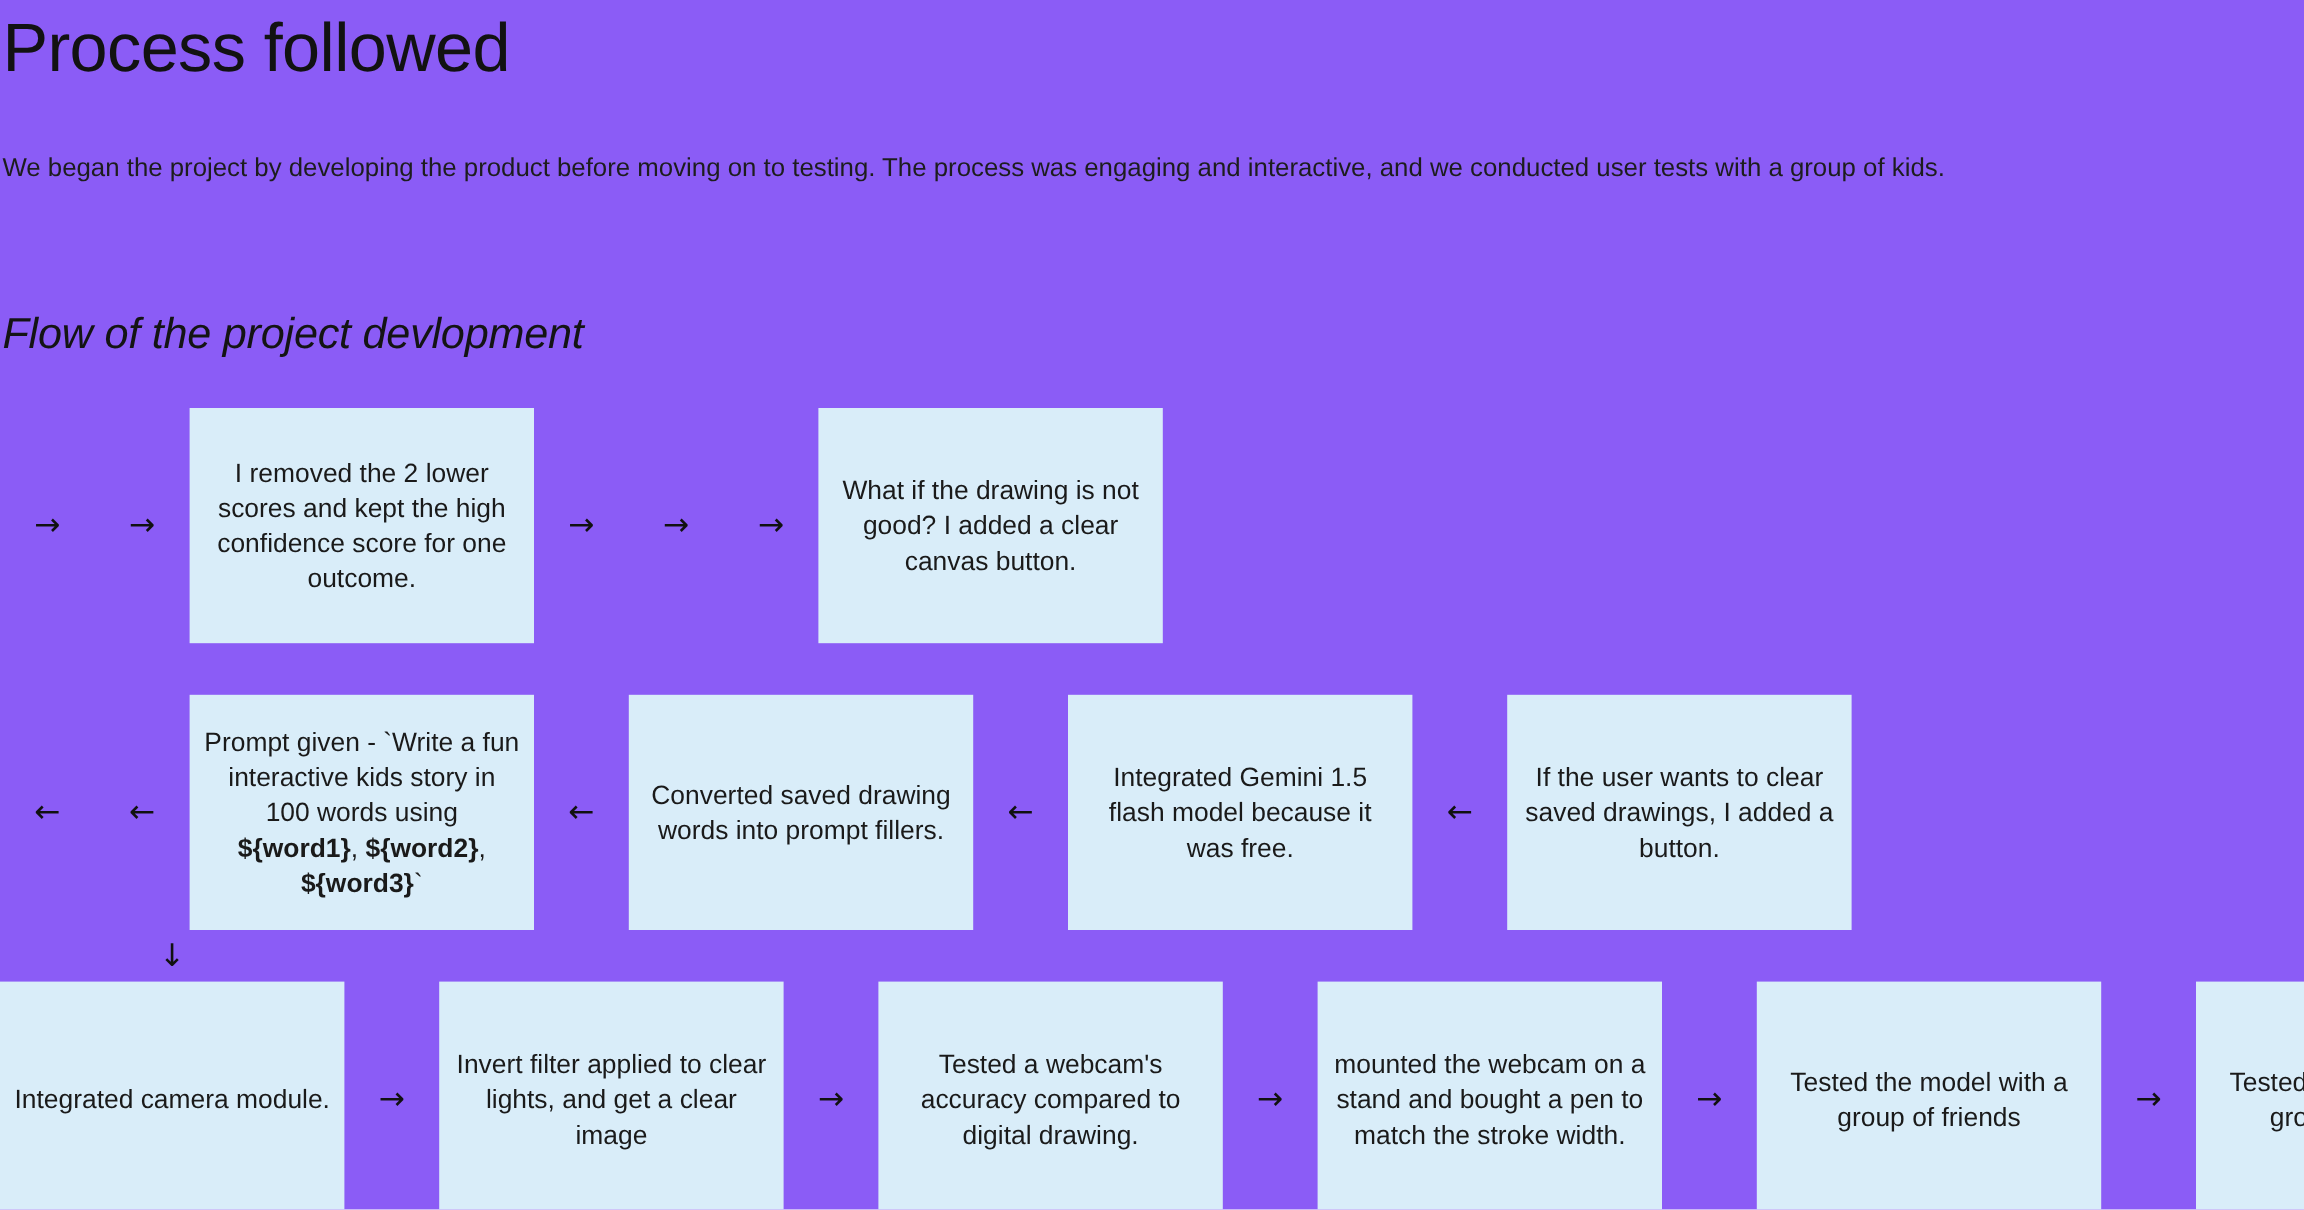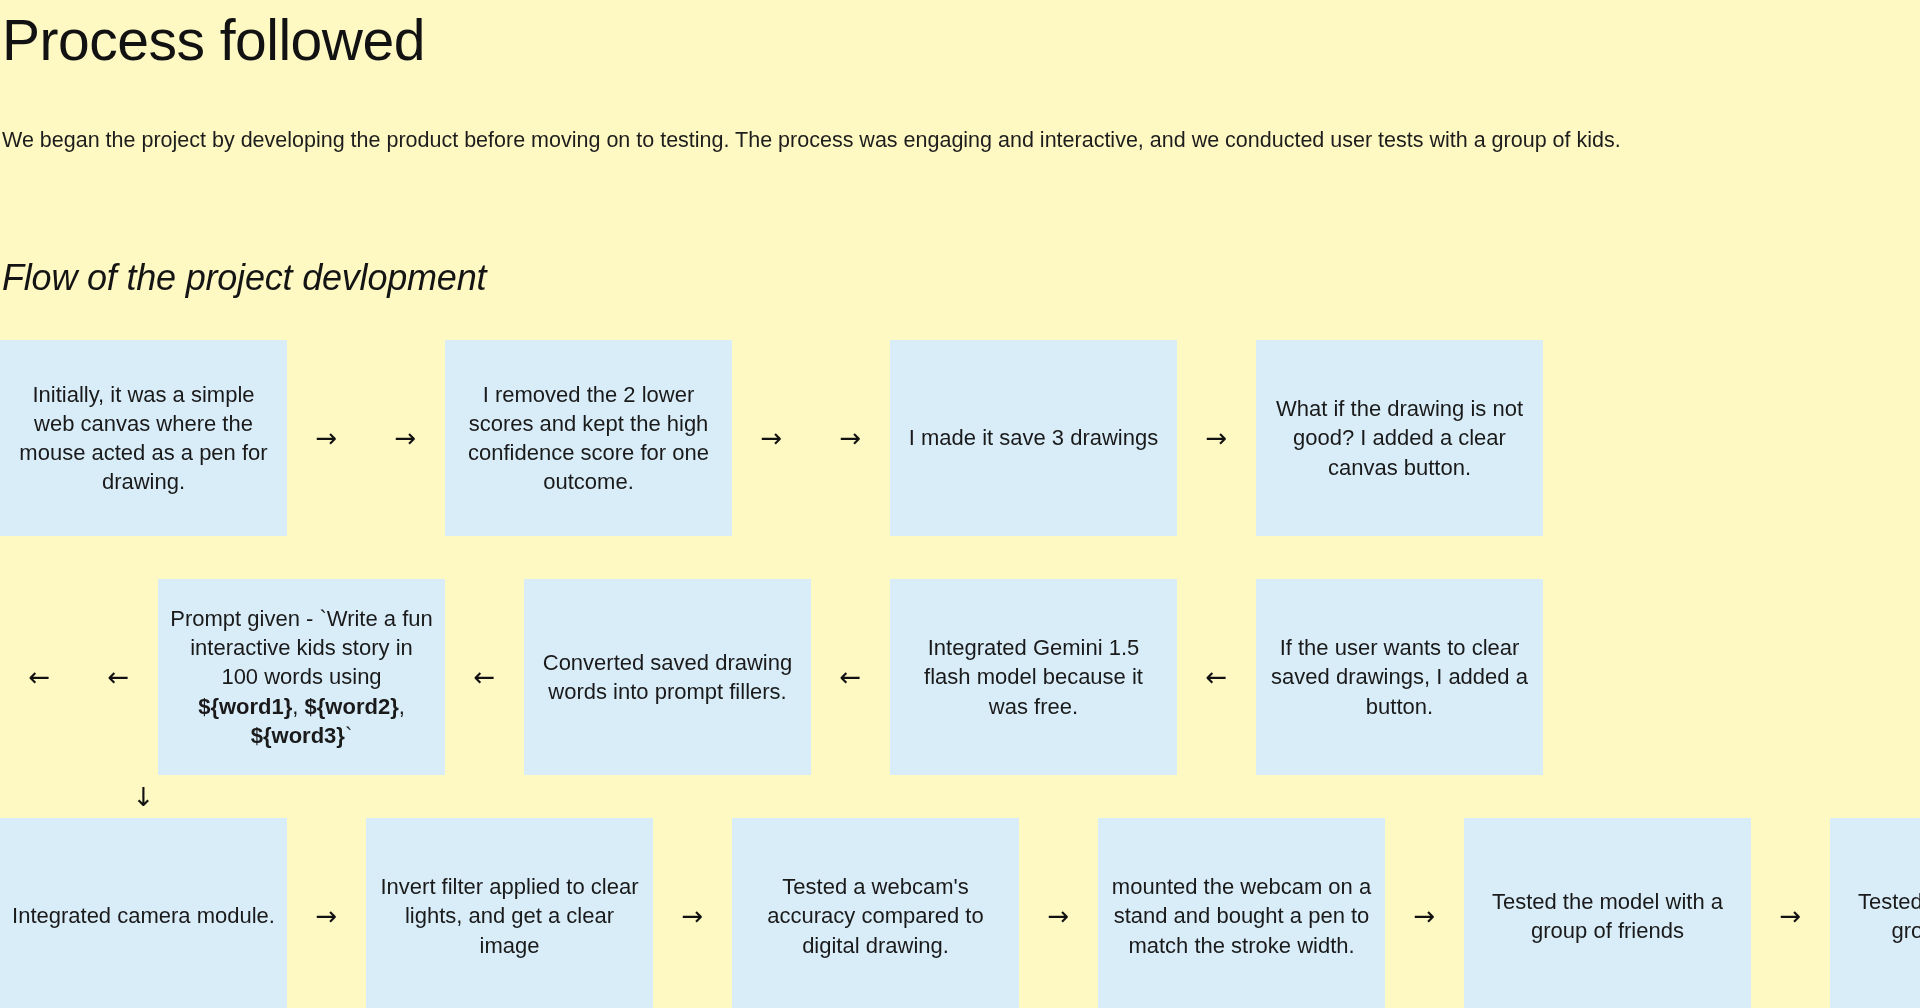--- a/index.html
+++ b/index.html
@@ -11,21 +11,21 @@
     height: 1008px;
     overflow: hidden;
     background: #faf9f8;
     font-family: "Liberation Sans", "DejaVu Sans", sans-serif;
   }
 
   #page {
     position: relative;
     width: 1920px;
     height: 1008px;
-    background: #fef9c3;
+    background: #8b5cf6;
     overflow: hidden;
   }
 
   .page-title {
     margin: 0;
     padding: 0 0 0 2px;
     font-size: 57px;
     line-height: 1.22;
     font-weight: 400;
     color: #121212;
@@ -135,33 +135,27 @@
 
   <h1 class="page-title">Process followed</h1>
 
   <p class="intro-paragraph">We began the project by developing the product before moving on to testing. The process was engaging and interactive, and we conducted user tests with a group of kids.</p>
 
   <h2 class="section-title">Flow of the project devlopment</h2>
 
   <div class="flow">
 
     <div class="flow-row">
-      <div class="cell">
-          <span class="txt">Initially, it was a simple web canvas where the mouse acted as a pen for drawing.</span>
-        </div>
       <div class="connector">→</div>
       <div class="connector">→</div>
       <div class="cell">
           <span class="txt">I removed the 2 lower scores and kept the high confidence score for one outcome.</span>
         </div>
       <div class="connector">→</div>
       <div class="connector">→</div>
-      <div class="cell">
-          <span class="txt">I made it save 3 drawings</span>
-        </div>
       <div class="connector">→</div>
       <div class="cell">
           <span class="txt">What if the drawing is not good? I added a clear canvas button.</span>
         </div>
     </div>
 
     <div class="vrow">
       <div class="vcell empty"></div>
       <div class="vgap"></div>
       <div class="vcell empty"></div>

